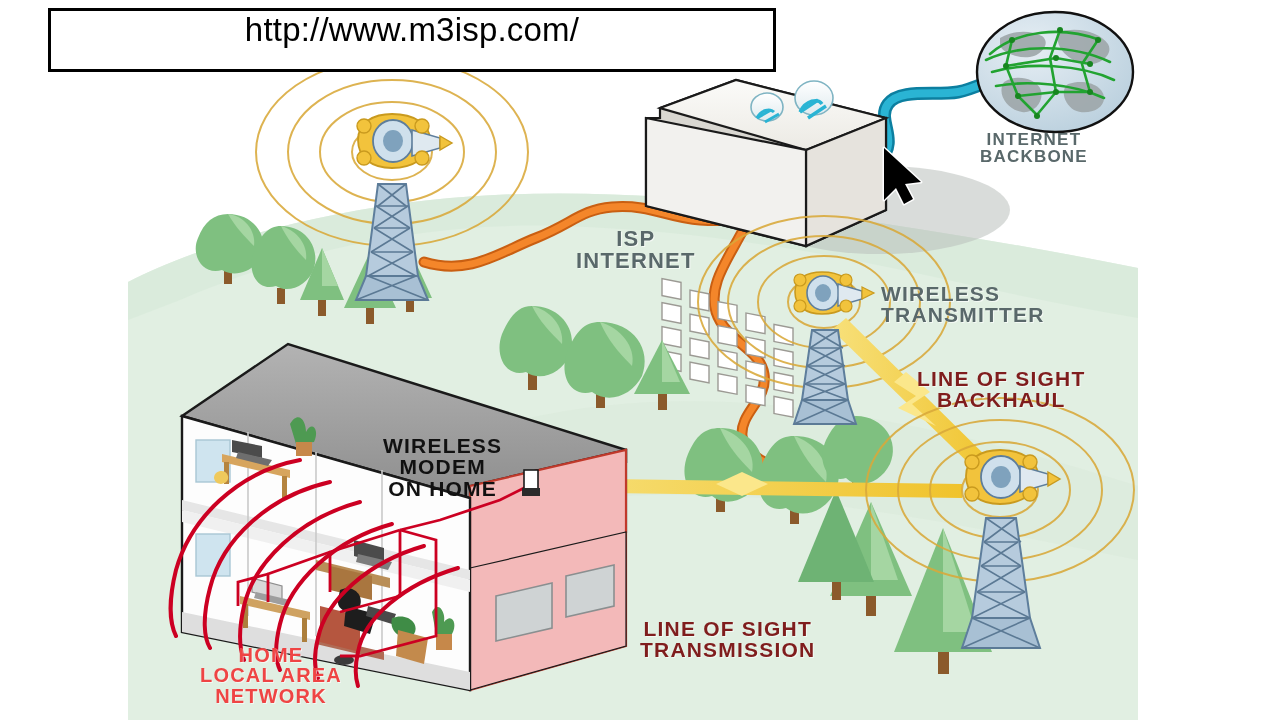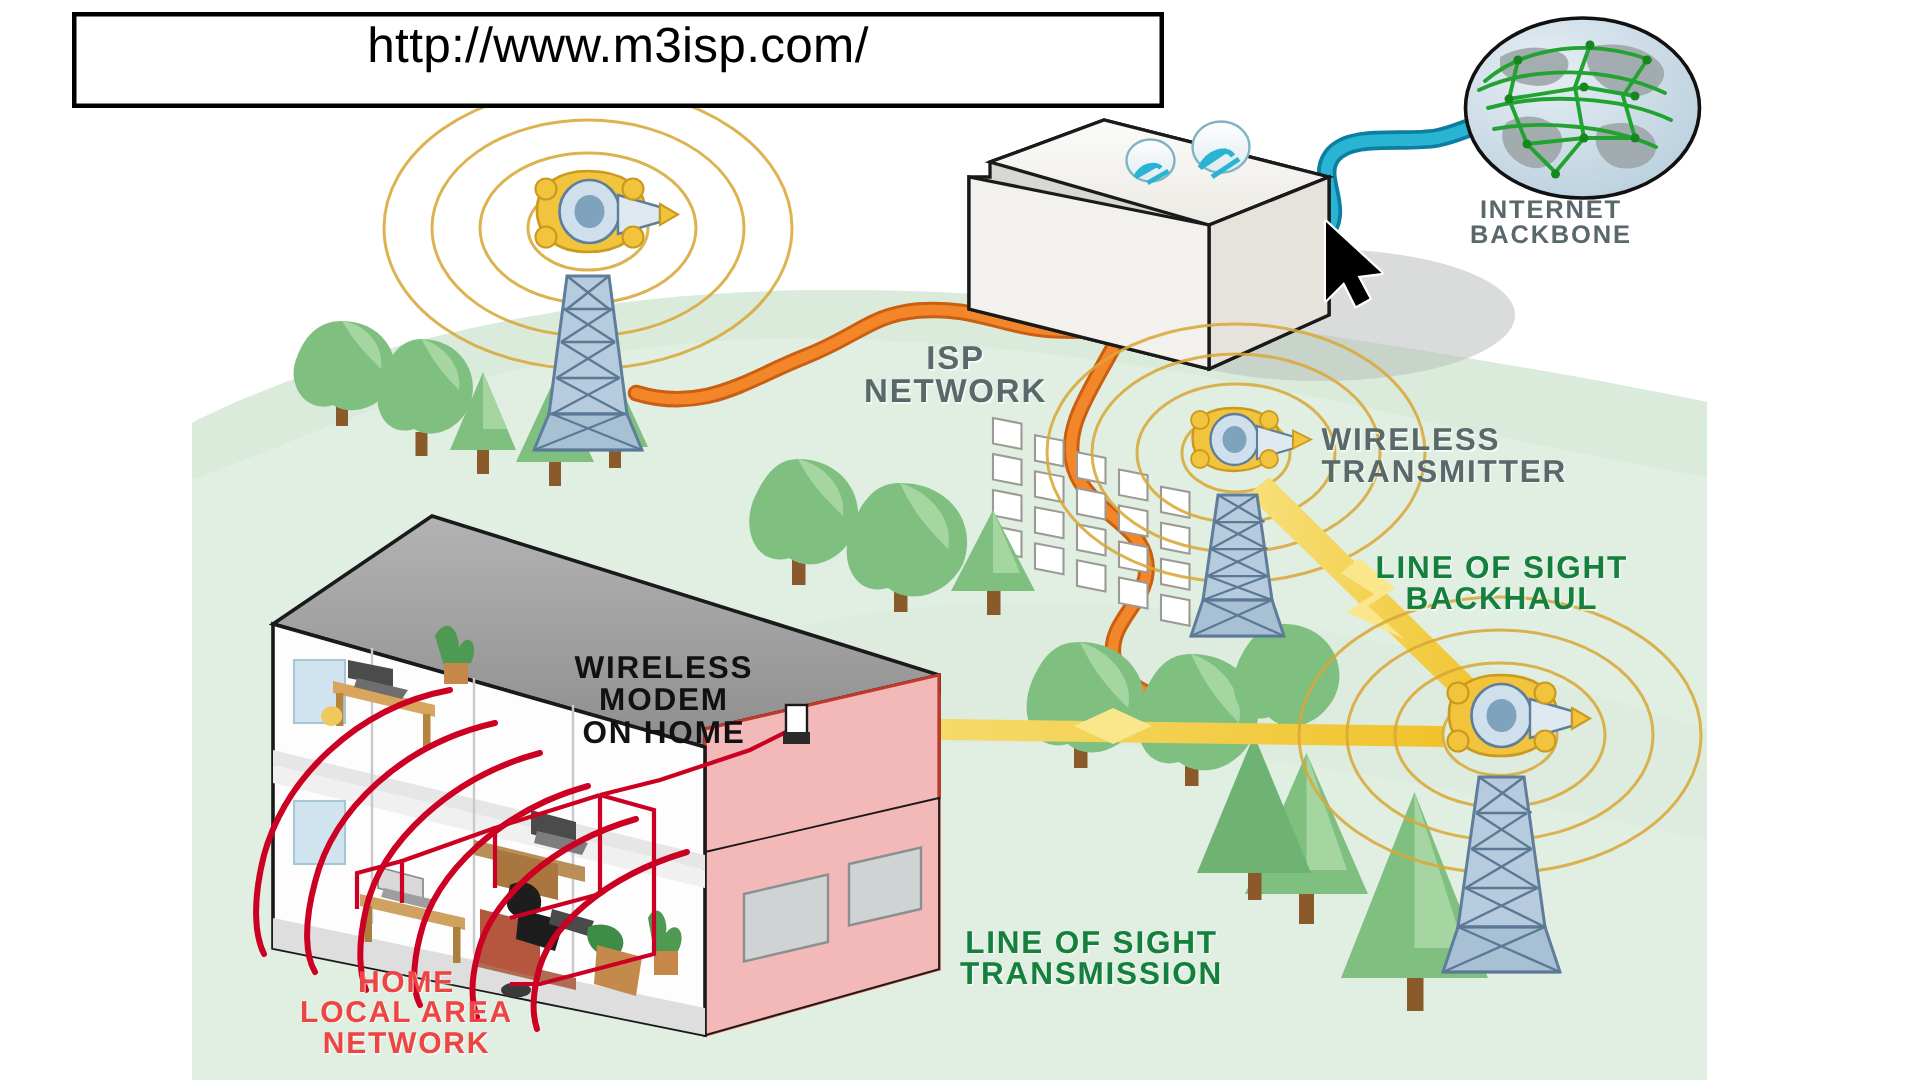--- a/index.html
+++ b/index.html
@@ -13,21 +13,21 @@
     display:flex;align-items:flex-start;justify-content:center;
   }
   .urlbox .urltext{
     font-family:"Liberation Sans",sans-serif;
     font-size:33px;font-weight:400;color:#000;letter-spacing:.2px;white-space:nowrap;
   }
 
   .lbl{position:absolute;white-space:pre;line-height:1.02;font-weight:bold;
        font-family:"Liberation Sans",sans-serif;letter-spacing:1.2px;}
   .lbl-gray{color:#59686a;text-shadow:1px 1px 0 rgba(255,255,255,.65);}
-  .lbl-orange{color:#15803d;text-shadow:1px 1px 0 rgba(255,255,255,.6);}
+  .lbl-orange{color:#7f1d1d;text-shadow:1px 1px 0 rgba(255,255,255,.6);}
   .lbl-red{color:#ef4444;text-shadow:1px 1px 0 rgba(255,255,255,.6);}
   .lbl-black{color:#111;}
 
   #lbl-isp{left:576px;top:228px;font-size:22px;text-align:center;}
   #lbl-wtx{left:881px;top:283px;font-size:21px;}
   #lbl-backhaul{left:917px;top:368px;font-size:21px;text-align:center;}
   #lbl-lostrans{left:640px;top:618px;font-size:21px;text-align:center;}
   #lbl-home{left:200px;top:645px;font-size:20px;text-align:center;}
   #lbl-modem{left:383px;top:435px;font-size:21px;text-align:center;}
   #lbl-backbone{left:980px;top:131px;font-size:17px;text-align:center;}
@@ -461,21 +461,21 @@
         <path d="M458,568 C404,584 364,618 358,652 C354,670 356,680 358,686"></path>
       </g>
     </g>
   </svg>
 
   <div class="urlbox">
     <span class="urltext">http://www.m3isp.com/</span>
   </div>
 
   <div class="lbl lbl-gray" id="lbl-isp">ISP
-NETWORK</div>
+INTERNET</div>
 
   <div class="lbl lbl-gray" id="lbl-wtx">WIRELESS
 TRANSMITTER</div>
 
   <div class="lbl lbl-orange" id="lbl-backhaul">LINE OF SIGHT
 BACKHAUL</div>
 
   <div class="lbl lbl-orange" id="lbl-lostrans">LINE OF SIGHT
 TRANSMISSION</div>
 

